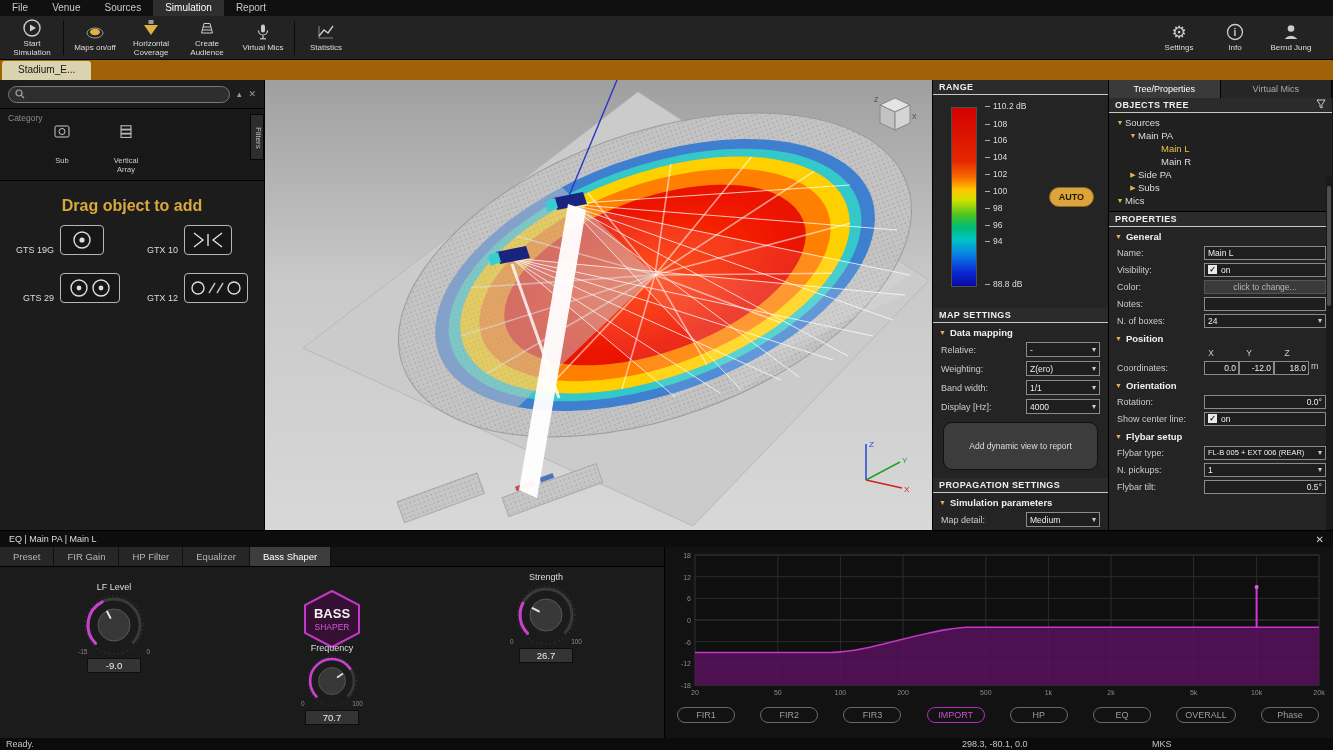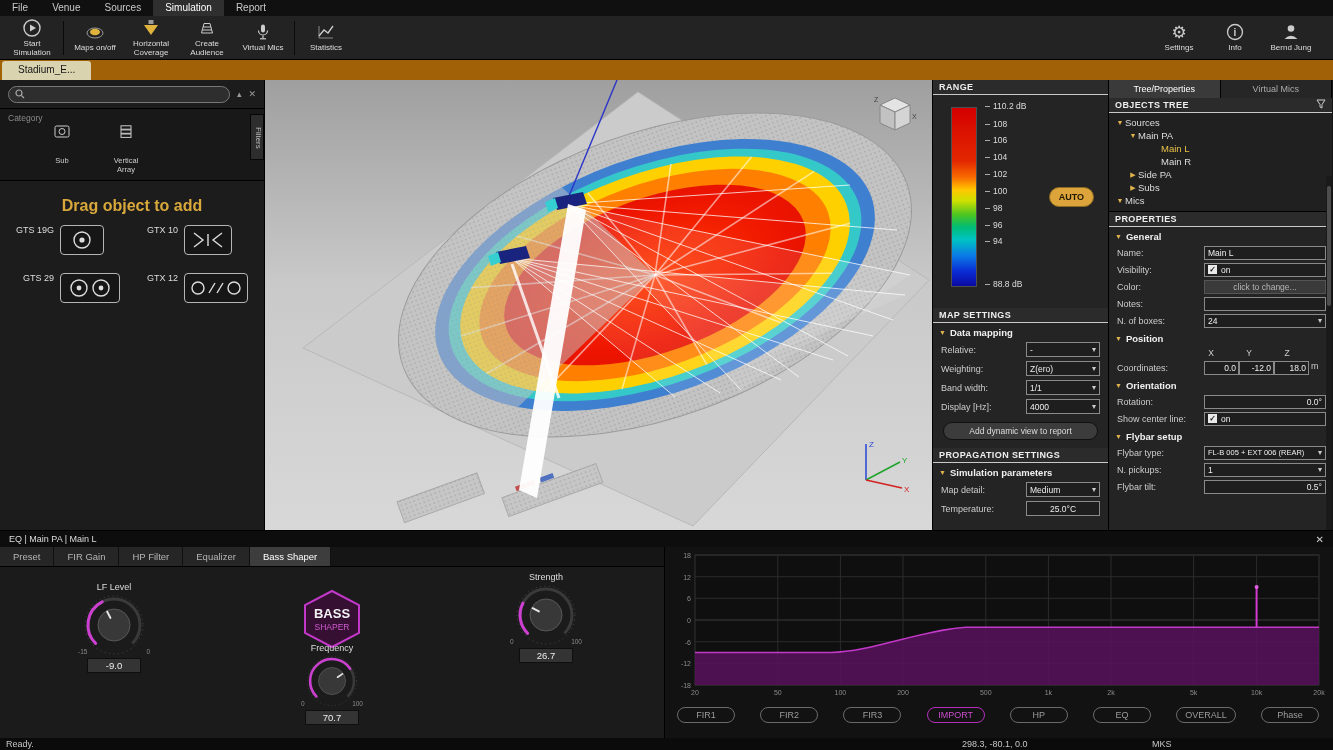--- a/index.html
+++ b/index.html
@@ -36,36 +36,36 @@
 .search-box{flex:1;height:17px;border:1px solid #787878;border-radius:9px;background:#2e2e2e;display:flex;align-items:center;padding:0 6px;gap:5px}
 .search-box input{background:transparent;border:none;outline:none;color:#ddd;width:100%;font-size:9px}
 .mini-ic{color:#9a9a9a;font-size:9px;line-height:9px}
 .cat-strip{position:relative;background:#181818;padding:4px 8px 6px;min-height:52px;border-top:1px solid #000;border-bottom:1px solid #000}
 .cat-label{color:#8a8a8a;font-size:8.5px}
 .cat-btns{display:flex;gap:20px;margin:2px 0 0 32px}
 .cat-btn{display:flex;flex-direction:column;align-items:center;gap:18px;font-size:7.5px;color:#ccc;text-align:center;width:44px}
 .filters-tab{position:absolute;right:0;top:5px;width:14px;height:46px;background:#2d2d2d;border:1px solid #060606;color:#bbb;font-size:8px;writing-mode:vertical-rl;text-align:center;padding-top:2px}
 .drag-hint{margin:16px 0 10px;text-align:center;color:#d8a83c;font-size:16px;font-weight:bold}
 .lib-grid{display:grid;grid-template-columns:1fr 1fr;row-gap:18px;padding:0 8px}
-.lib-item{display:flex;align-items:flex-start;gap:6px}
+.lib-item{display:flex;align-items:flex-end;gap:6px}
 .lib-name{width:46px;text-align:right;font-size:9px;color:#ddd}
 .lib-icon{height:30px;border:1.5px solid #b5b5b5;border-radius:4px;display:flex;align-items:center;justify-content:center;gap:3px;background:#161616}
 
 .cb-wrap{position:relative;height:205px;margin:8px 12px 0}
 .colorbar{position:absolute;left:6px;top:4px;width:26px;height:180px;border:1px solid #4e4e4e;
  background:linear-gradient(180deg,#d40000 0%,#e32800 30%,#f96b00 39%,#ffc800 46%,#cfe000 52%,#4cc421 60%,#00bd76 67%,#00c4c4 74%,#0b7ae6 83%,#0a2ad4 92%,#0a0aa0 100%)}
 .cb-label{position:absolute;left:40px;font-size:8.5px;color:#ddd;white-space:nowrap}
 .cb-label::before{content:"";display:inline-block;width:5px;height:1px;background:#aaa;vertical-align:middle;margin-right:3px}
 .auto-btn{position:absolute;right:2px;top:84px;background:#dca43a;color:#241a00;font-weight:bold;font-size:9px;padding:4px 9px;border:1px solid #8a6a20;border-radius:10px}
 .srow{display:flex;align-items:center;justify-content:space-between;padding:2px 8px}
 .srow .slabel{color:#ccc;font-size:9px}
 .dd{width:74px;height:15px;background:#1e1e1e;border:1px solid #8a8a8a;color:#eee;font-size:8.5px;display:flex;align-items:center;justify-content:space-between;padding:0 3px;white-space:nowrap;overflow:hidden}
 .dd::after{content:"▾";color:#ccc;font-size:8px;margin-left:2px}
 .valbox{width:74px;height:15px;background:#1e1e1e;border:1px solid #8a8a8a;color:#eee;font-size:8.5px;display:flex;align-items:center;justify-content:center;padding:0 20px}
-.wide-btn{display:block;margin:6px 10px 8px;width:calc(100% - 20px);background:#3c3c3c;border:1px solid #111;border-radius:9px;color:#ddd;font-size:8.5px;text-align:center;padding:3px 0}
+.wide-btn{display:block;margin:6px 10px 8px;width:calc(100% - 20px);background:#3c3c3c;border:1px solid #111;border-radius:9px;color:#ddd;font-size:8.5px;text-align:center;padding:18px 0}
 
 .rp-tabs{display:flex;height:18px;background:#1a1a1a}
 .rp-tab{flex:1;text-align:center;line-height:18px;font-size:9px;color:#aaa;background:#262626;border-right:1px solid #000;white-space:nowrap;overflow:hidden}
 .rp-tab.active{background:#3a3a3a;color:#fff}
 .tree{padding:3px 0 4px;border-bottom:1px solid #000;background:#202020}
 .trow{display:flex;align-items:center;height:13px;font-size:9.5px;color:#ddd}
 .trow .arrow{width:10px;color:#e0b44d;font-size:7px;text-align:center}
 .trow .tlabel.selected{color:#e8c24a}
 .props{font-size:9px}
 .prow{display:flex;align-items:center;justify-content:space-between;padding:1px 6px 1px 8px;height:17px}

